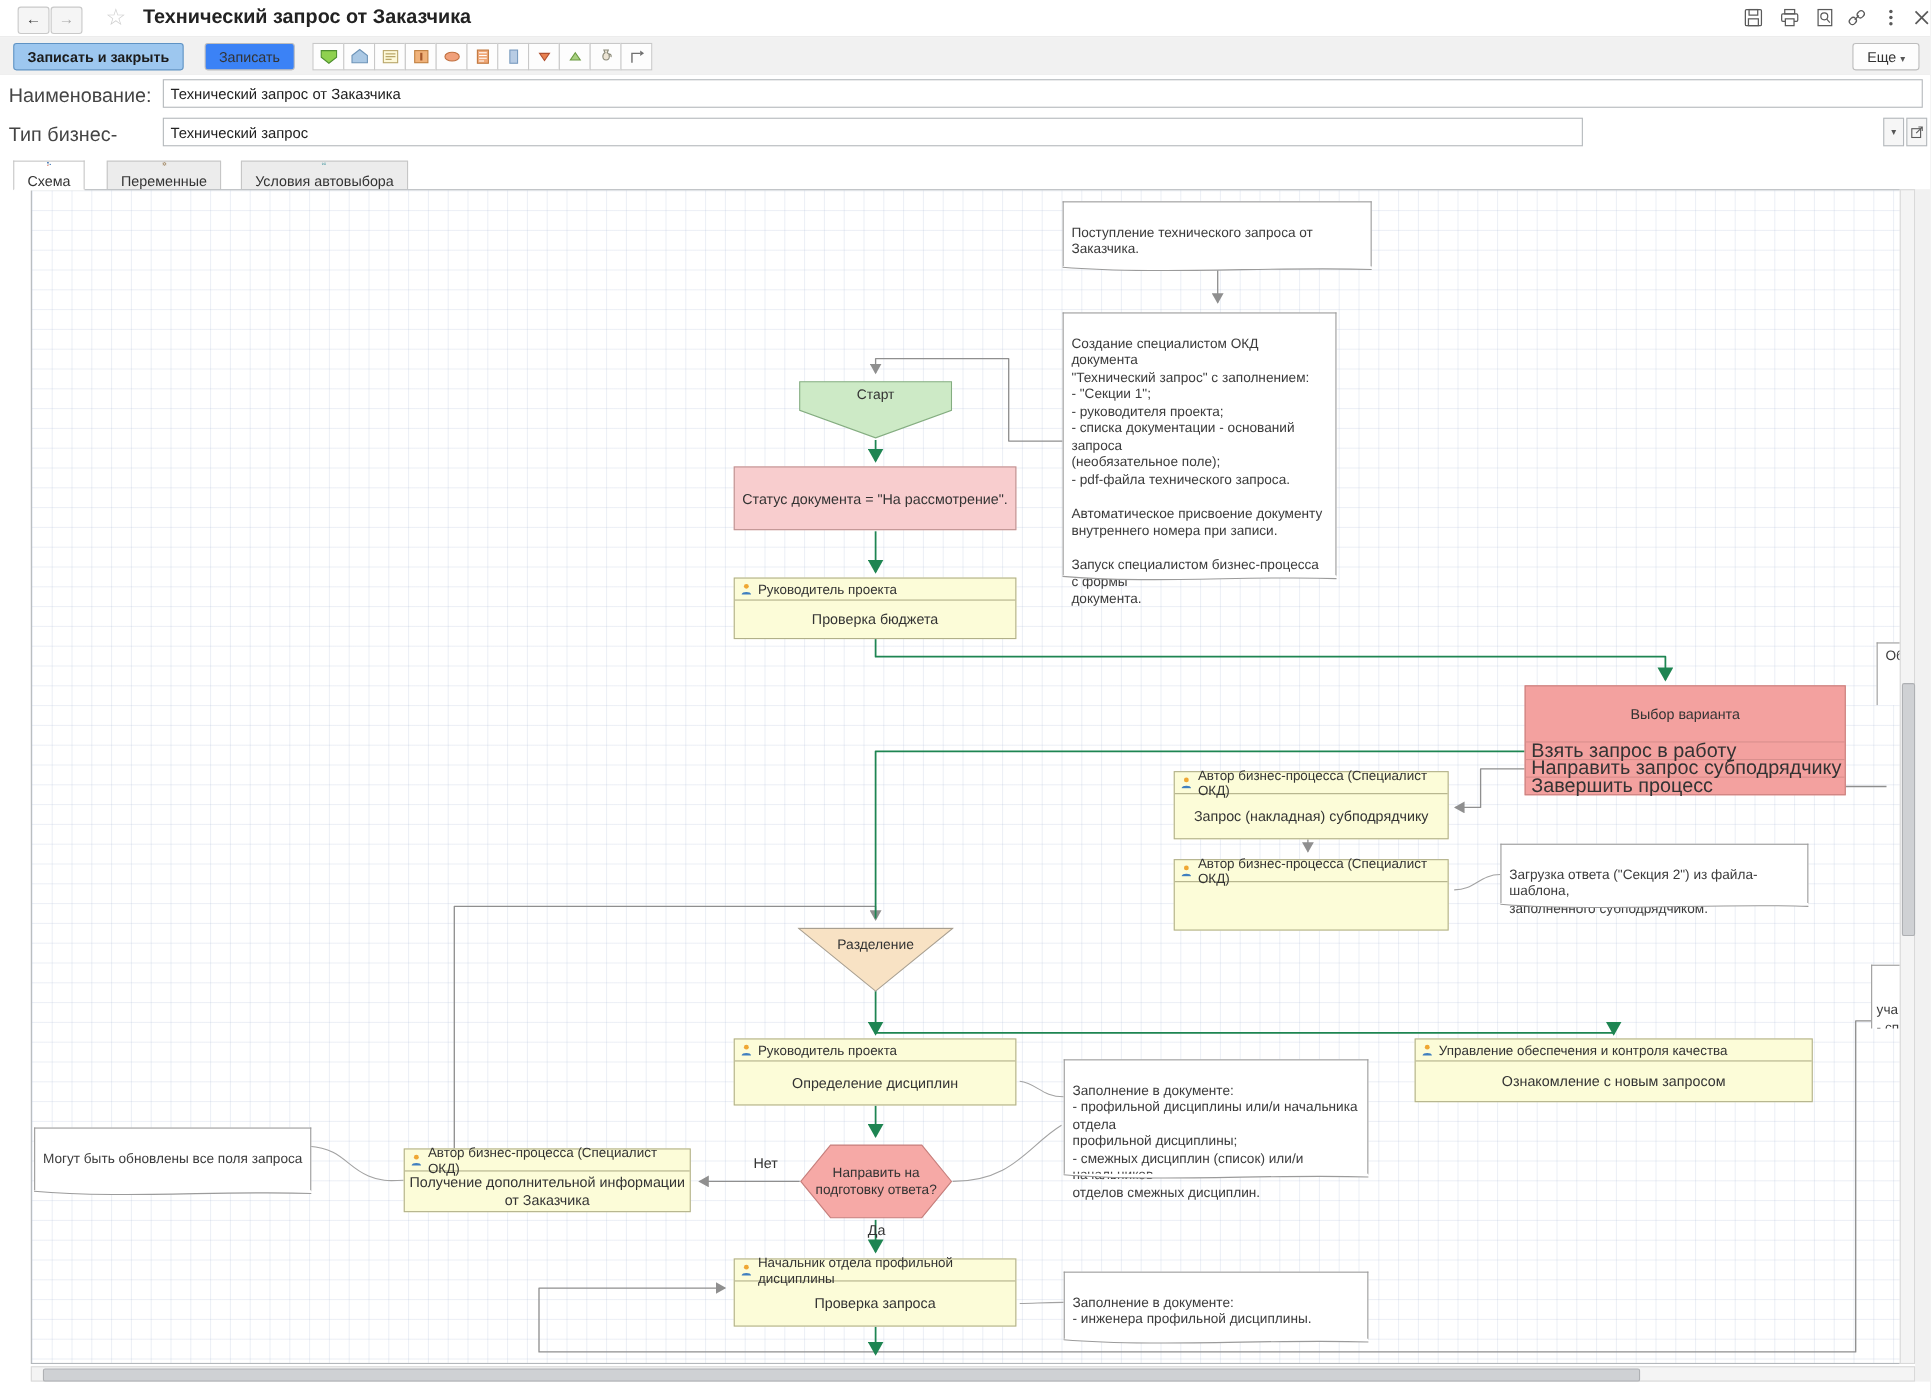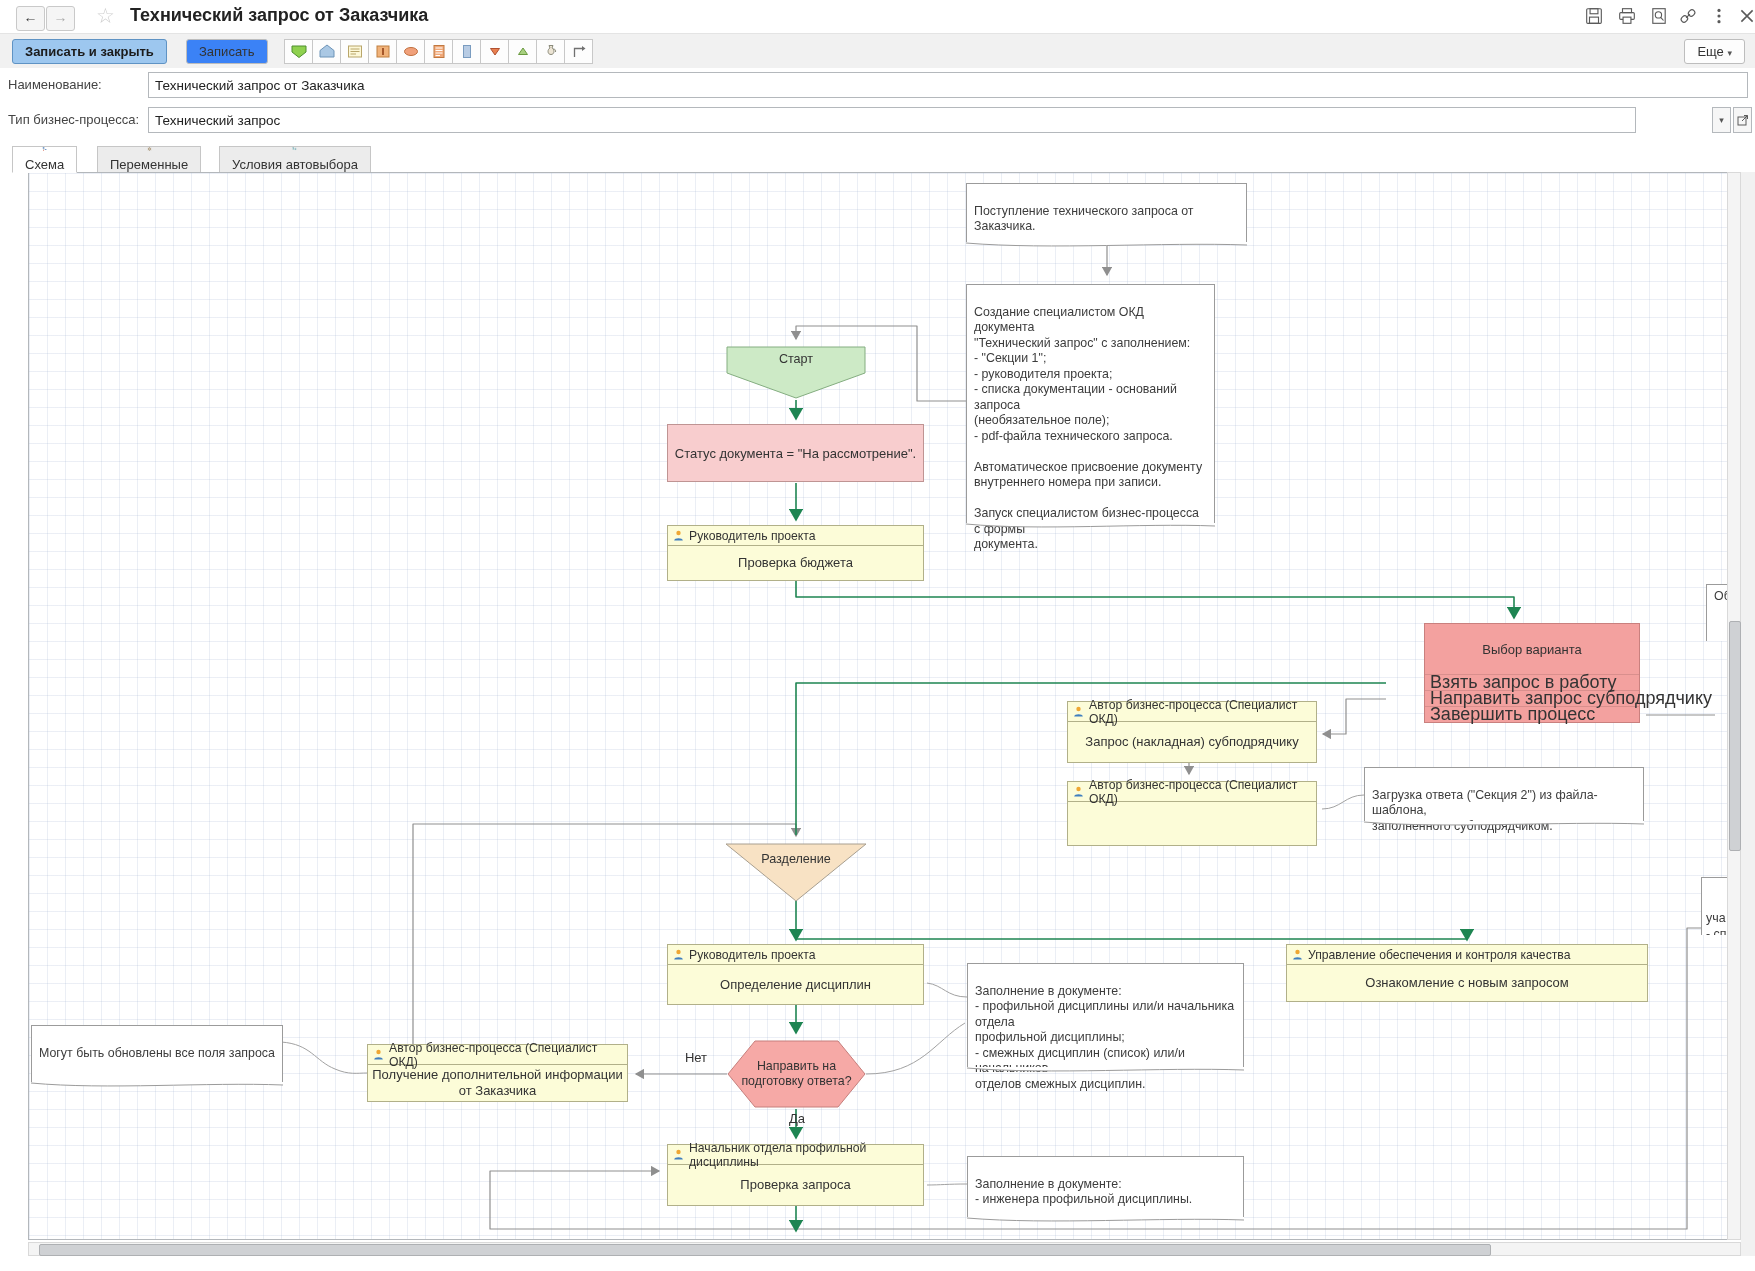--- a/index.html
+++ b/index.html
@@ -19,24 +19,24 @@
   #btn-save-close{left:12px;background:#9dc7ef;border:1px solid #5f93c4;font-weight:bold;color:#1b1b1b;}
   #btn-save{left:186px;background:#3b82f6;border:1px solid #bdbdbd;color:#333;}
   #palette{position:absolute;left:285px;top:5px;height:25px;display:flex;}
   .palbtn{width:29px;height:25px;background:#fdfdfd;border:1px solid #c8c8c8;margin-left:-1px;box-sizing:border-box;display:flex;align-items:center;justify-content:center;cursor:pointer;}
   .palbtn svg{width:16px;height:15px;}
   #btn-more{position:absolute;right:10px;top:5px;background:#fdfdfd;border:1px solid #bdbdbd;color:#333;}
   #btn-more .car{font-size:9px;color:#555;}
   
   .frow{position:absolute;left:0;width:1755px;height:35px;background:#fff;}
   #row-name{top:68px;} #row-type{top:103px;}
-  .flabel{position:absolute;left:8px;top:9px;width:134px;text-align:left;font-size:13px;color:#444;}
+  .flabel{position:absolute;left:8px;top:9px;width:134px;text-align:left;font-size:18px;color:#444;}
   .finput{position:absolute;left:148px;top:4px;height:26px;border:1px solid #b4b8bc;background:#fff;font-size:13.5px;padding:0 6px;box-sizing:border-box;font-family:inherit;color:#222;}
   #input-name{width:1600px;}
-  #input-type{width:1488px;}
+  #input-type{width:1291px;}
   .minibtn{position:absolute;top:4px;width:19px;height:26px;background:#f6f6f6;border:1px solid #b4b8bc;box-sizing:border-box;text-align:center;cursor:pointer;}
   #type-drop{left:1712px;font-size:9px;line-height:24px;color:#555;}
   #type-open{left:1733px;}
   #type-open svg{width:12px;height:12px;margin-top:6px;}
   
   #tabstrip{position:absolute;left:0;top:138px;width:1755px;height:35px;background:#fff;}
   .tab{position:absolute;top:8px;height:27px;box-sizing:border-box;border:1px solid #c6c6c6;background:#ececec;font-size:13px;display:flex;align-items:center;gap:6px;padding:0 12px;cursor:pointer;color:#333;flex-direction:column;}
   .tab.active{background:#fff;border-bottom:1px solid #fff;z-index:5;}
   .tab svg{width:15px;height:15px;}
   #tab-schema{left:12px;}
@@ -327,21 +327,21 @@
       <div class="hdr">
           <svg viewBox="0 0 11 11">
             <circle cx="5.5" cy="3" r="2.2" fill="#efa733"></circle>
             <path d="M1.2,10.5 C1.2,7.5 9.8,7.5 9.8,10.5 Z" fill="#3f7fbf"></path>
           </svg>
           <span>Руководитель проекта</span>
         </div>
       <div class="bdy">Проверка бюджета</div>
     </div>
 
-    <div class="node choice" style="left:1395px;top:450px;width:216px;height:100px">
+    <div class="node choice" style="left:1357px;top:450px;width:292px;height:100px">
       <div class="ct">Выбор варианта</div>
       <div class="co">Взять запрос в работу</div>
       <div class="co">Направить запрос субподрядчику</div>
       <div class="co">Завершить процесс</div>
     </div>
 
     <div class="node task" style="left:1038px;top:528px;width:250px;height:62px">
       <div class="hdr">
           <svg viewBox="0 0 11 11">
             <circle cx="5.5" cy="3" r="2.2" fill="#efa733"></circle>

